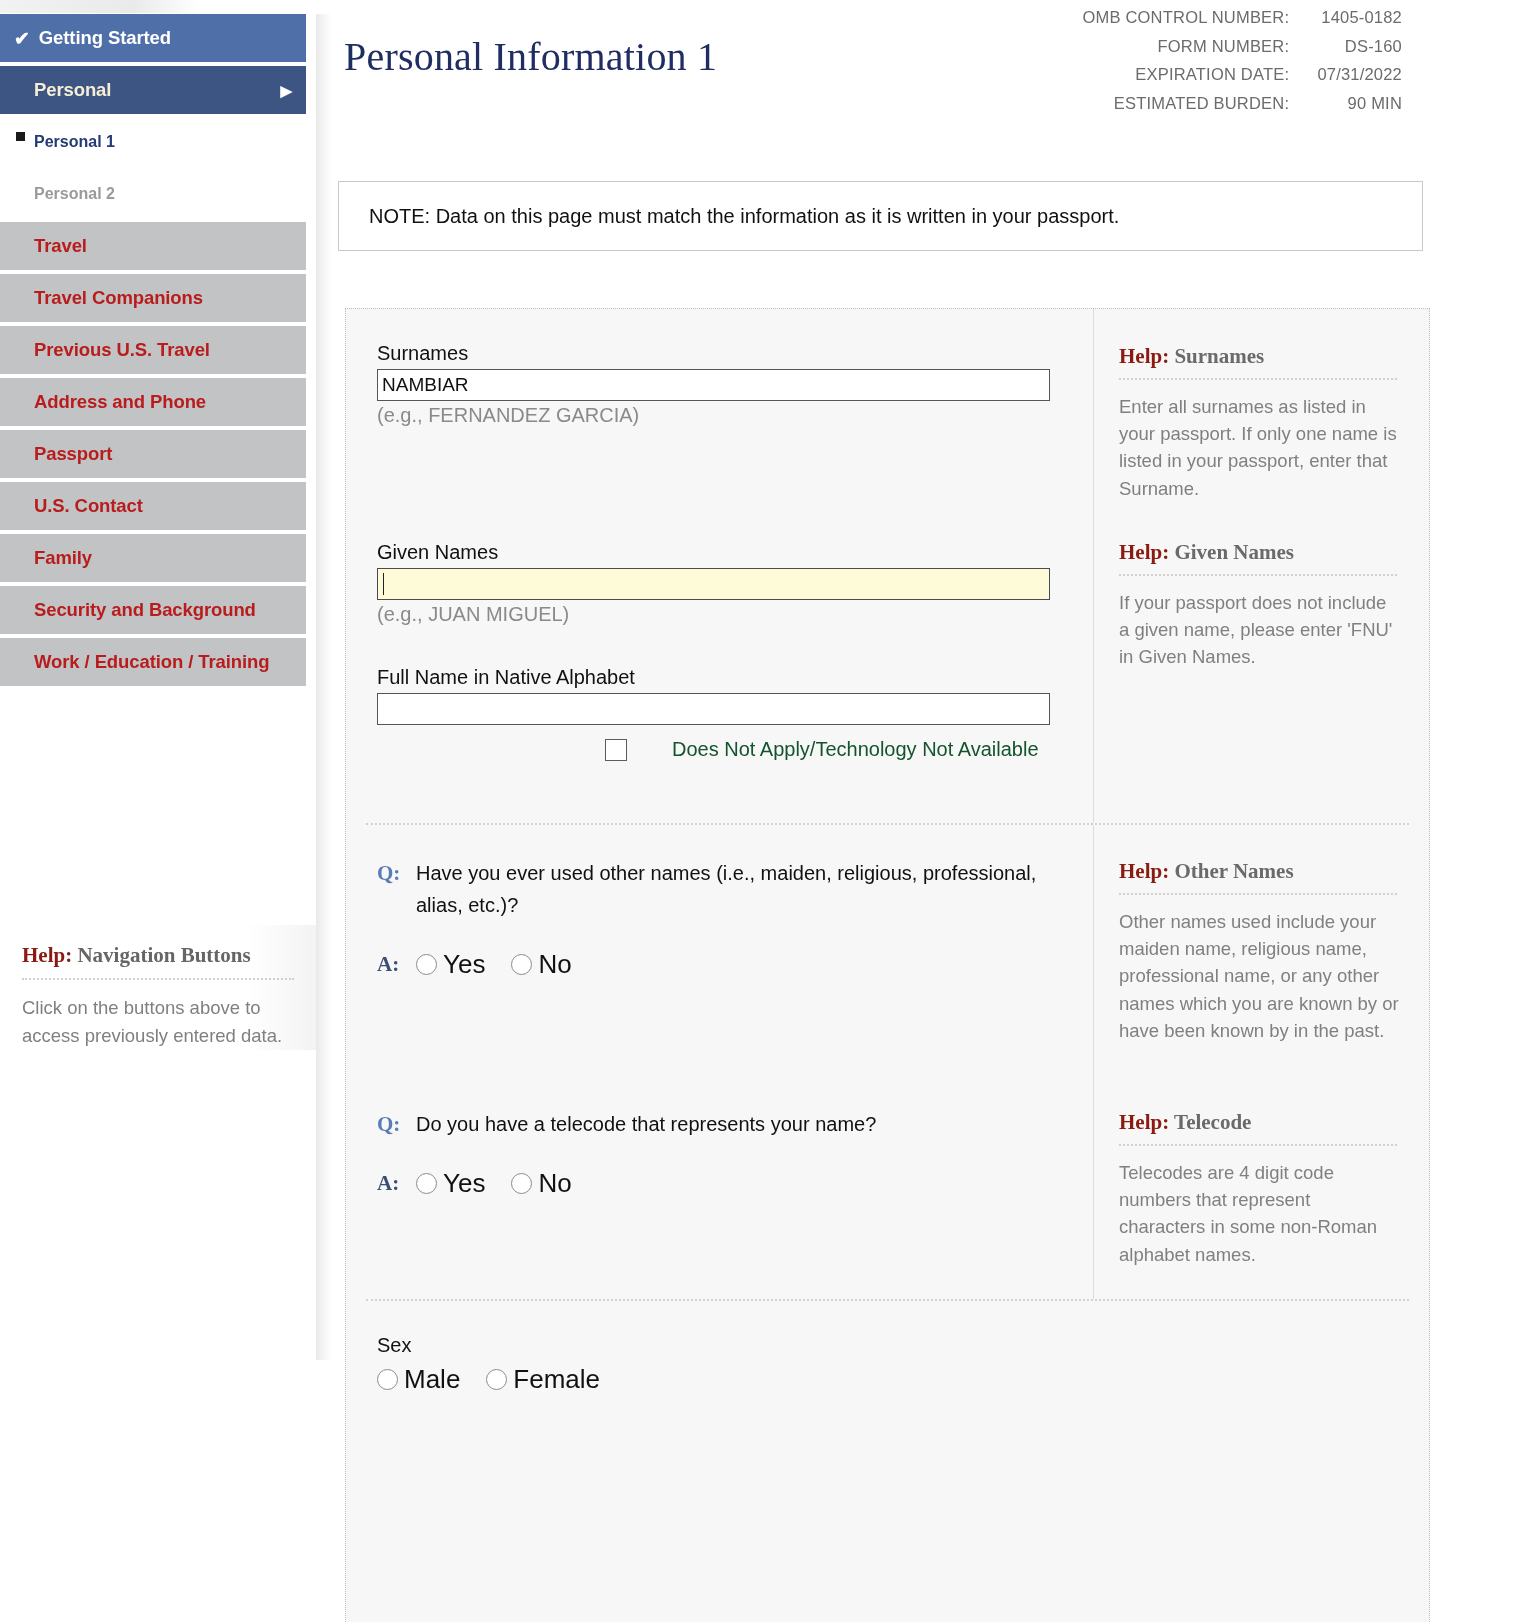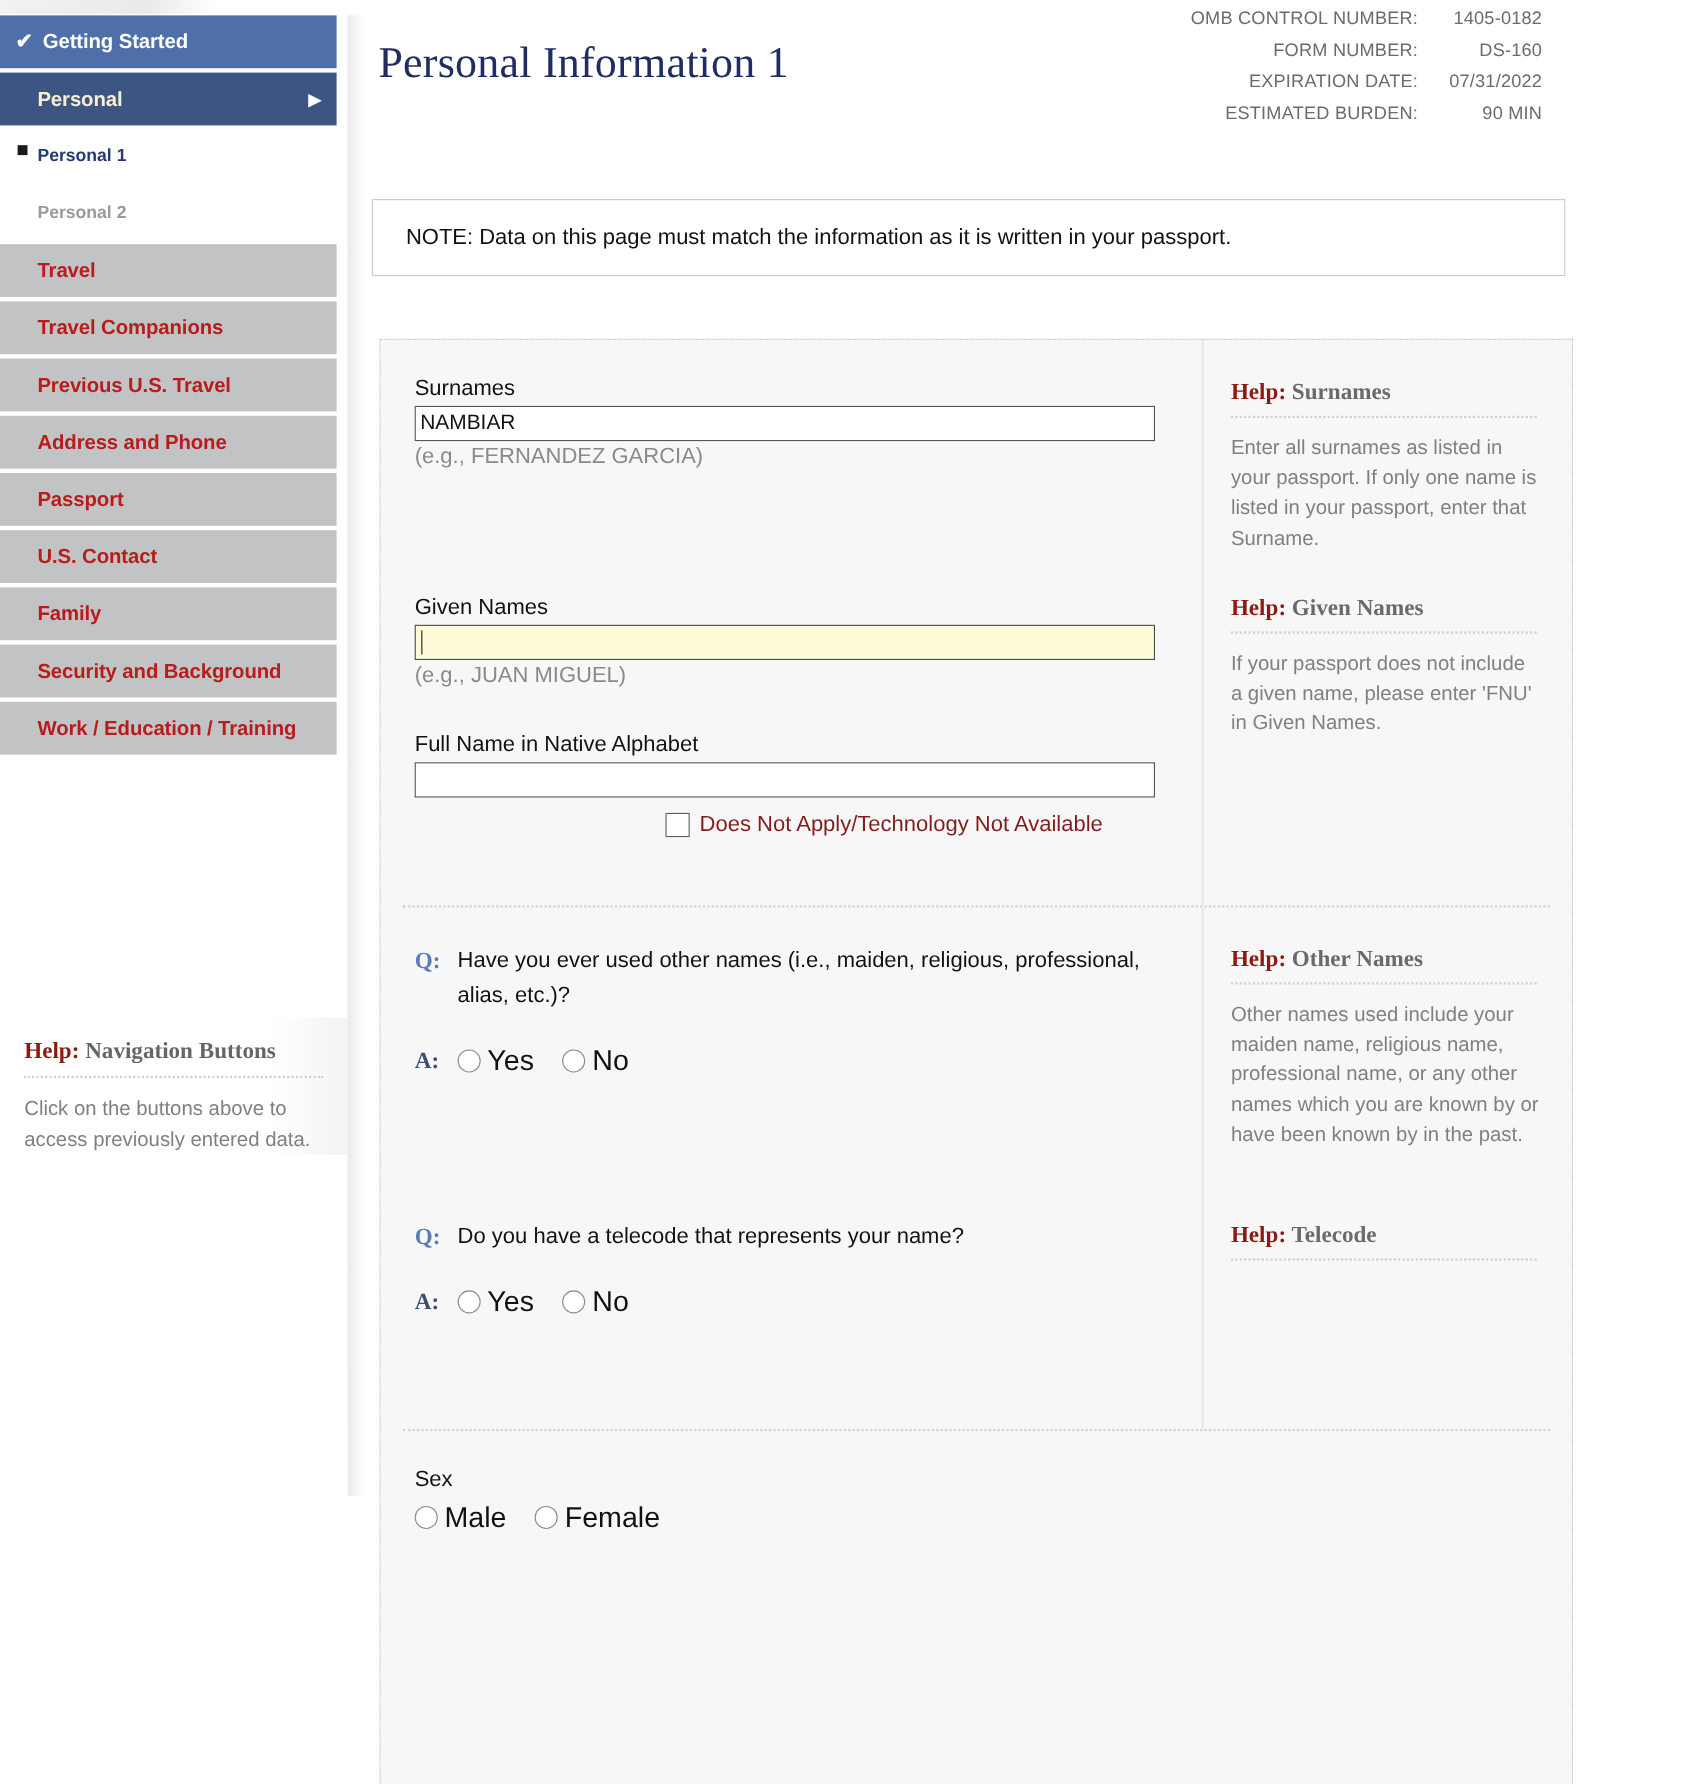--- a/index.html
+++ b/index.html
@@ -258,21 +258,21 @@
     margin-top: 13px;
     padding-left: 228px;
   }
   .cbox {
     width: 22px; height: 22px;
     border: 1px solid #5c5c5c;
     background: #ffffff;
     margin-right: 9px;
     flex: none;
   }
-  .cbox-label { font-size: 20px; color: #7f1d1d; }
+  .cbox-label { font-size: 20px; color: #14532d; margin-left: 36px; }
 
   .qa-q {
     display: flex;
     align-items: flex-start;
     font-size: 20px;
     color: #111111;
     line-height: 32px;
   }
   .qa-marker {
     font-family: "Liberation Serif", serif;
@@ -552,20 +552,21 @@
           </div>
 
           <div class="col-right">
             <div style="height:8px"></div>
             <div class="help-block">
               <div class="help-h">
                 <span class="hw">Help:</span>
                 <span>Telecode</span>
               </div>
               <div class="help-sep"></div>
+              <div class="help-p">Telecodes are 4 digit code numbers that represent characters in some non-Roman alphabet names.</div>
             </div>
           </div>
         </div>
       </div>
 
       <div class="sec-divider"></div>
 
       <div class="section">
         <div style="height:33px"></div>
         <div class="sex-block">

